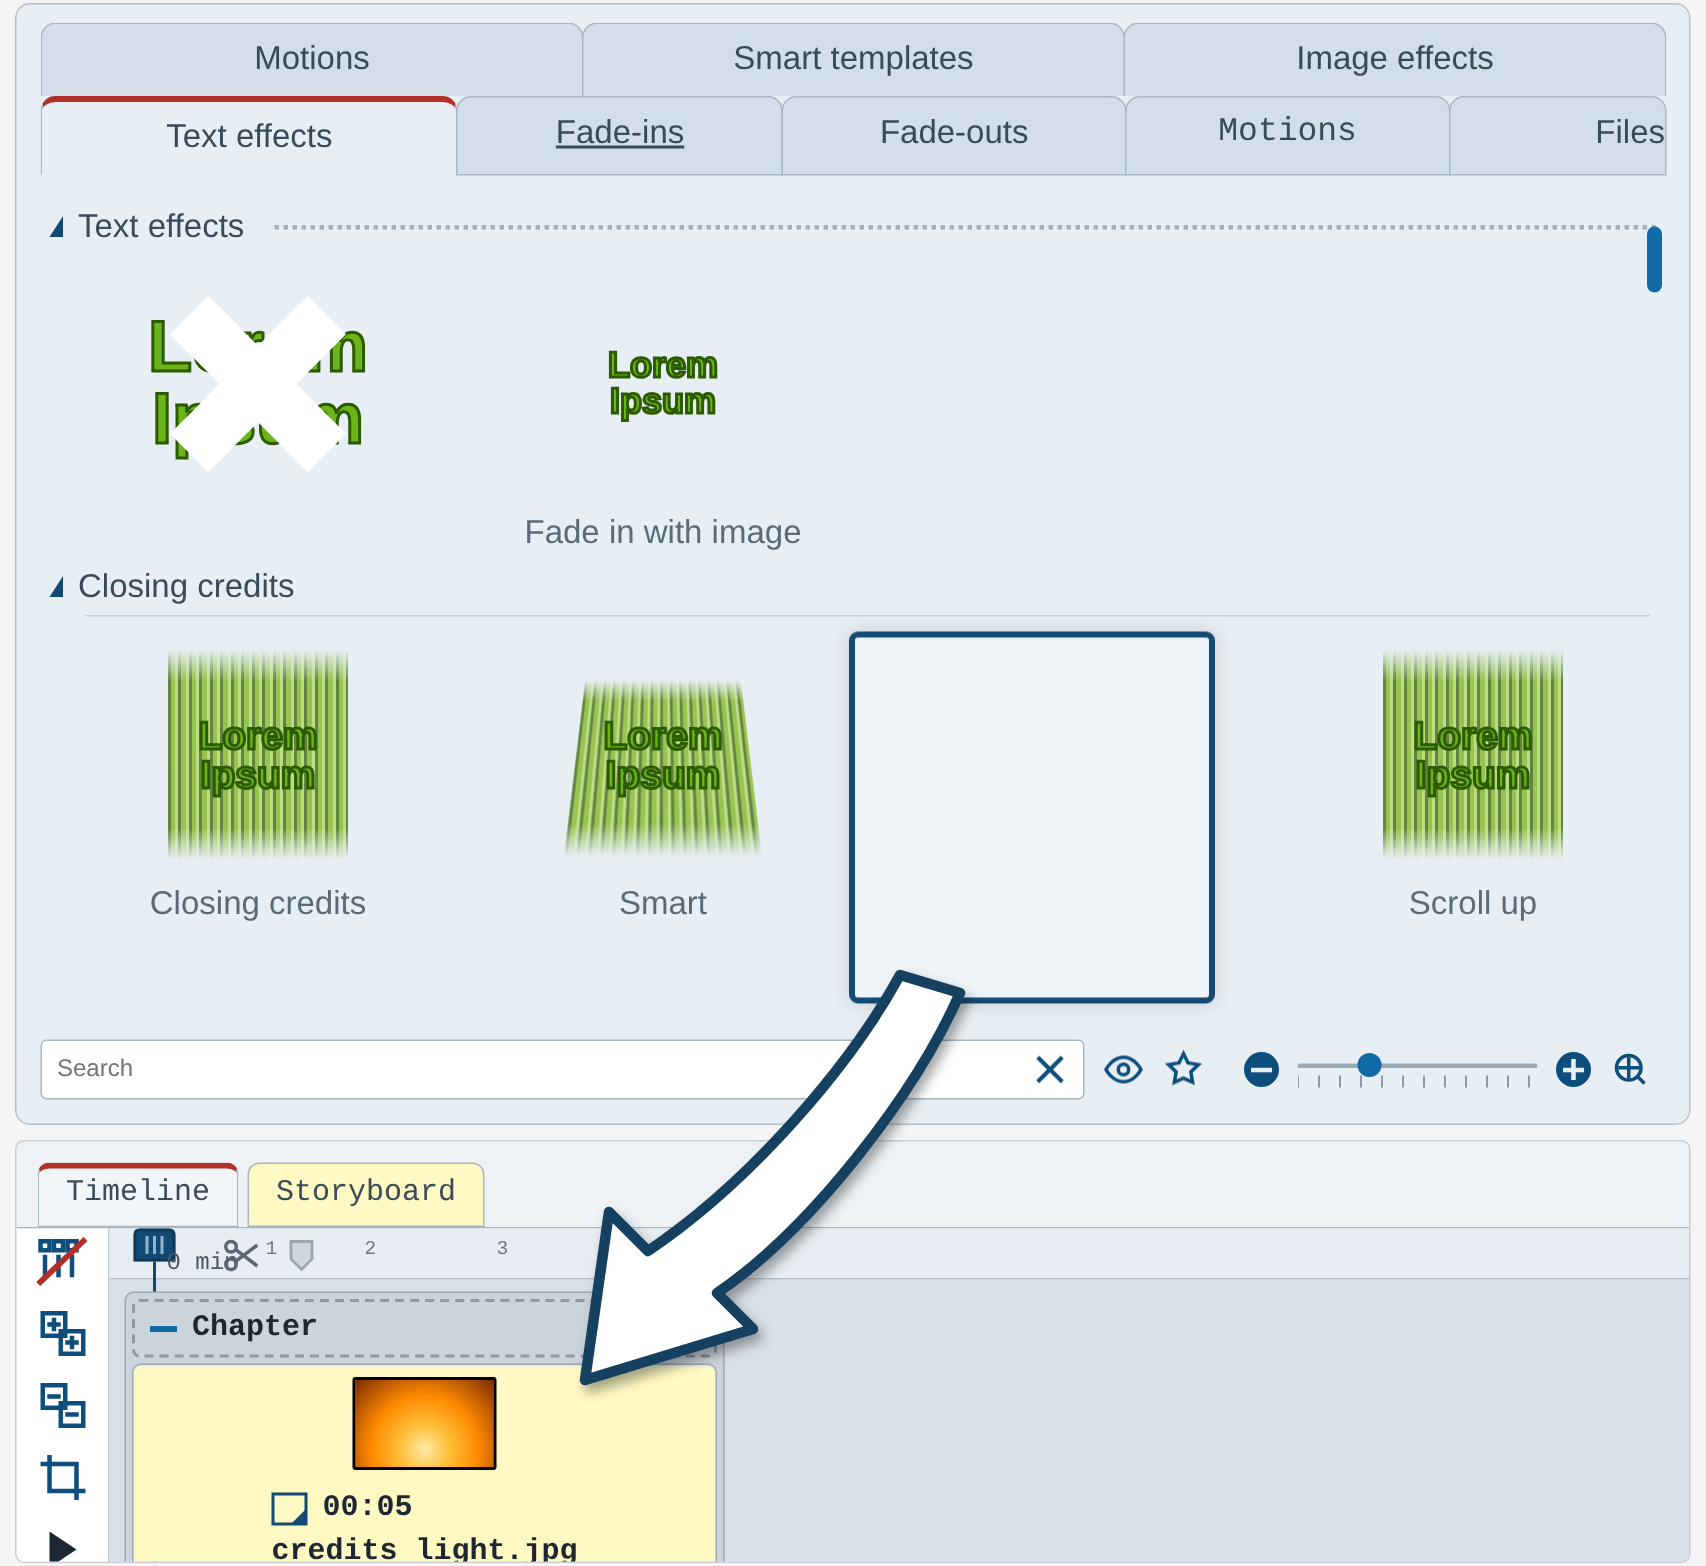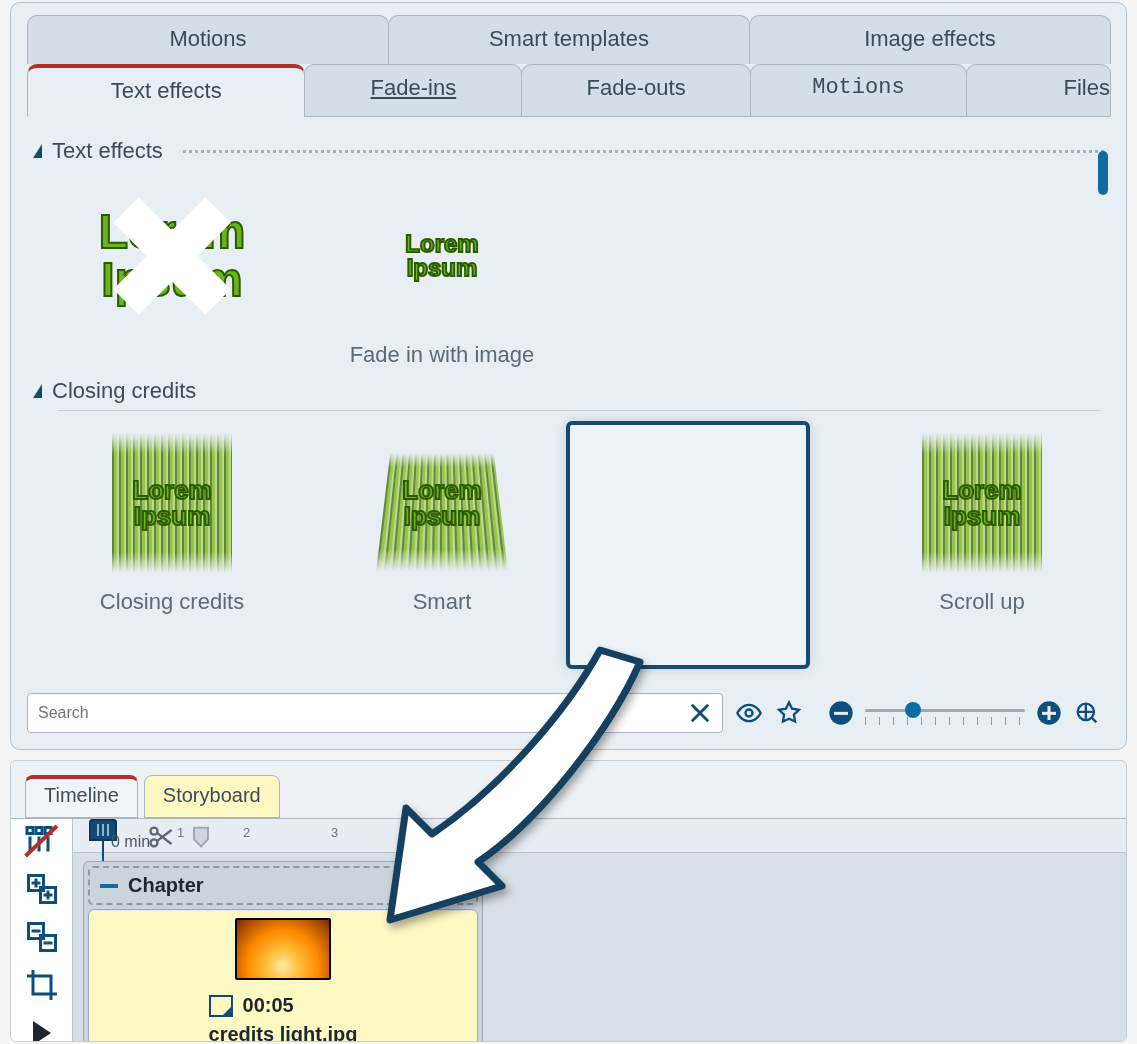--- a/index.html
+++ b/index.html
@@ -237,20 +237,21 @@
   }
 
   
   .timeline-panel {
     position: absolute;
     left: 10px; top: 760px; right: 10px; bottom: 2px;
     background: #eef2f5;
     border: 1px solid #c6ced4;
     border-radius: 6px;
     overflow: hidden;
+    font-family: Liberation Mono, monospace;
   }
   .tl-tabs {
     display: flex; gap: 0; padding: 14px 14px 0 14px;
   }
   .tl-tab {
     font-size: 20px; color:#3b4b58;
     border: 1px solid #aab6c0;
     border-radius: 8px 8px 0 0;
     padding: 8px 18px 10px;
     background: #fef9c3;

